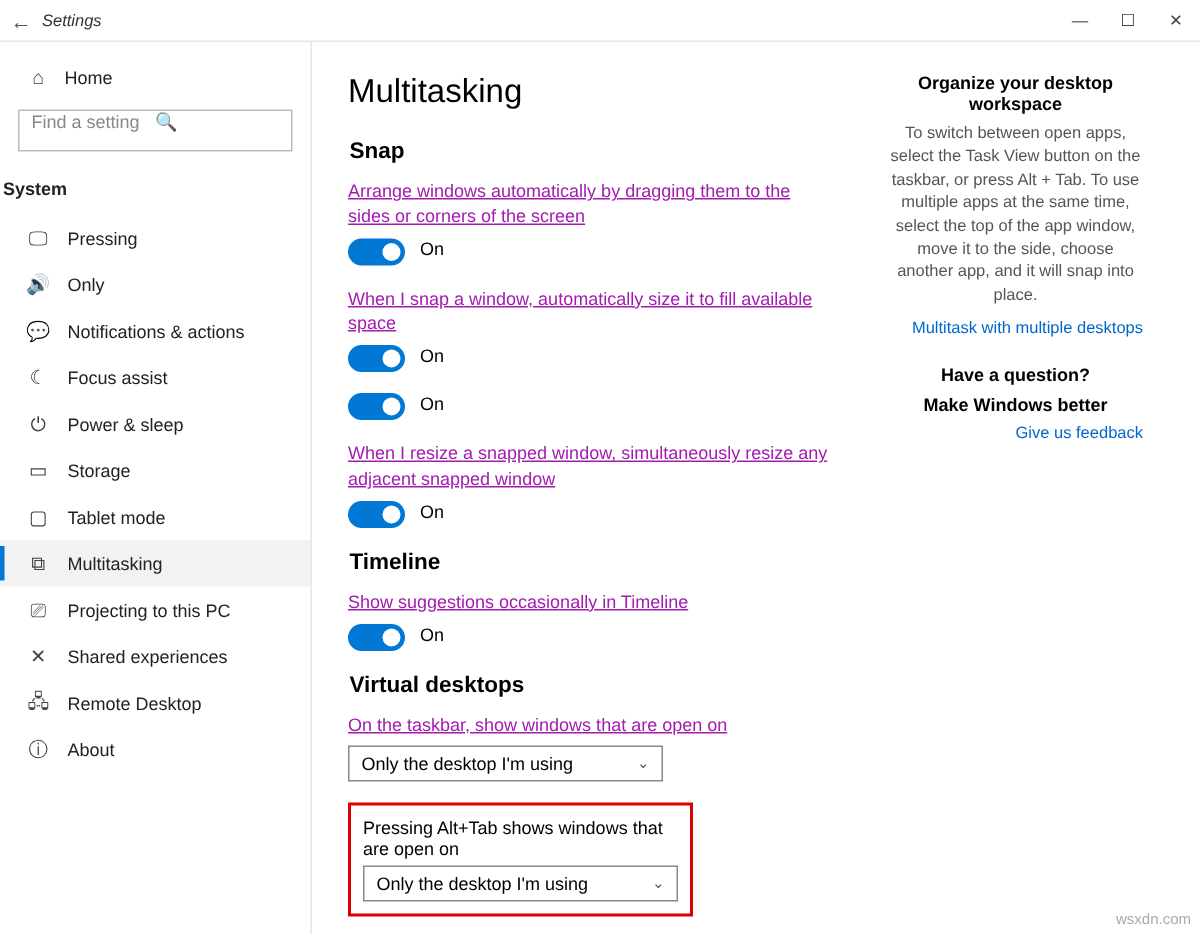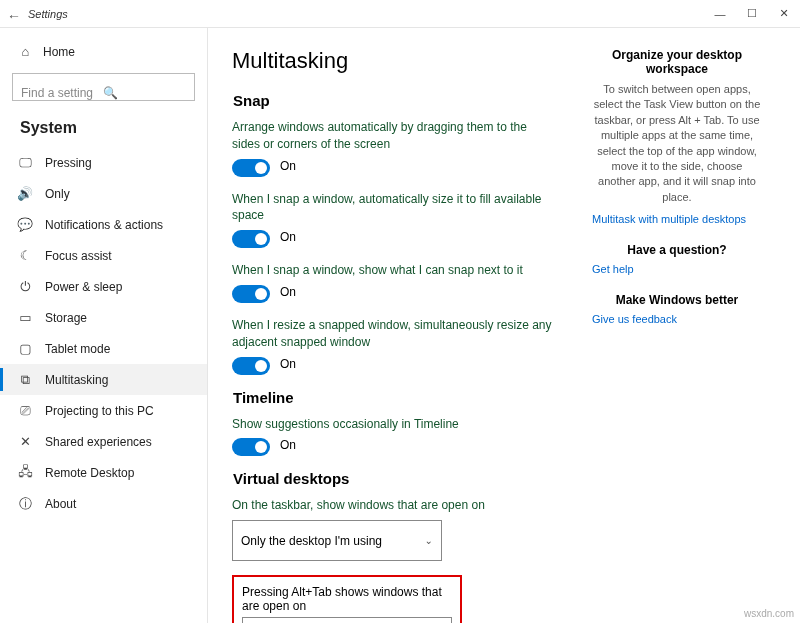--- a/index.html
+++ b/index.html
@@ -4,44 +4,44 @@
 <style>
 * { margin: 0; padding: 0; box-sizing: border-box; font-family: "Segoe UI", Tahoma, sans-serif; }
 body { width: 800px; height: 623px; background: #fff; overflow: hidden; font-size: 12px; color: #000; position: relative; }
 .titlebar { height: 28px; display: flex; align-items: center; border-bottom: 1px solid #e5e5e5; }
 .titlebar .back { width: 28px; text-align: center; font-size: 14px; color: #555; }
 .titlebar .title { flex: 1; font-size: 11px; color: #333; font-style: italic; }
 .titlebar .winbtn { width: 32px; height: 28px; display: flex; align-items: center; justify-content: center; font-size: 11px; color: #444; }
 .layout { display: flex; height: 595px; }
 .sidebar { width: 208px; border-right: 1px solid #e5e5e5; padding: 10px 0; }
 .home { display: flex; align-items: center; gap: 10px; padding: 6px 18px; font-size: 12px; color: #222; }
-.searchbox { margin: 8px 12px 14px; height: 28px; border: 1px solid #bbb; display: flex; align-items: flex-end; padding: 0 8px; color: #888; font-size: 12px; background: #fff; }
+.searchbox { margin: 8px 12px 14px; height: 28px; border: 1px solid #bbb; display: flex; align-items: flex-start; padding: 0 8px; color: #888; font-size: 12px; background: #fff; }
 .searchbox span { flex: 1; }
-.group-title { font-size: 16px; font-weight: 600; padding: 4px 20px 10px; color: #222; }
+.group-title { font-size: 12px; font-weight: 600; padding: 4px 2px 10px; color: #222; }
 .nav-item { display: flex; align-items: center; gap: 12px; padding: 8px 18px; font-size: 12px; color: #222; position: relative; }
 .nav-item.active::before { content: ""; position: absolute; left: 0; top: 4px; bottom: 4px; width: 3px; background: #0078d4; }
 .nav-item.active { background: #f2f2f2; }
 .nav-icon { width: 15px; height: 15px; display: inline-flex; align-items: center; justify-content: center; color: #444; font-size: 13px; }
 .main { flex: 1; padding: 20px 10px 20px 24px; display: flex; gap: 20px; overflow: auto; }
 .content { width: 340px; }
 h1 { font-size: 22px; font-weight: 400; margin-bottom: 18px; }
 h2 { font-size: 15px; font-weight: 600; margin: 14px 1px 10px; }
 .setting { margin-bottom: 14px; }
-.setting .label { font-size: 12px; line-height: 1.4; color: #14532d; margin-bottom: 6px; max-width: 320px; }
+.setting .label { font-size: 12px; line-height: 1.4; color: #a21caf; margin-bottom: 6px; max-width: 320px; text-decoration: underline; }
 .toggle-row { display: flex; align-items: flex-start; gap: 10px; }
 .toggle { width: 38px; height: 18px; border-radius: 10px; background: #0078d4; position: relative; }
 .toggle::after { content: ""; position: absolute; width: 12px; height: 12px; background: #fff; border-radius: 50%; top: 3px; right: 3px; }
 .toggle-label { font-size: 12px; }
-.dropdown { width: 210px; height: 41px; border: 1px solid #888; display: flex; align-items: center; padding: 0 8px; font-size: 12px; background: #fff; justify-content: space-between; margin-top: 4px; }
+.dropdown { width: 210px; height: 24px; border: 1px solid #888; display: flex; align-items: center; padding: 0 8px; font-size: 12px; background: #fff; justify-content: space-between; margin-top: 4px; }
 .dropdown .chev { font-size: 10px; color: #555; }
 .highlight { border: 2px solid #d00; padding: 8px; margin-top: 10px; width: 230px; }
 .rightpane { width: 170px; font-size: 11px; }
 .rightpane h3 { font-size: 12px; font-weight: 600; margin-bottom: 6px; text-align: center; }
 .rightpane p { color: #555; line-height: 1.4; margin-bottom: 8px; text-align: center; }
-.rightpane a { color: #0066cc; text-decoration: none; display: block; margin-bottom: 18px; }
+.rightpane a { color: #0066cc; text-decoration: none; display: block; margin-bottom: 18px; text-align: right; }
 .watermark { position: absolute; bottom: 4px; right: 6px; font-size: 10px; color: #aaa; }
 </style>
 </head>
 <body>
 
 <div class="titlebar">
   <div class="back">←</div>
   <div class="title">Settings</div>
   <div class="winbtn">—</div>
   <div class="winbtn">☐</div>
@@ -125,21 +125,20 @@
             </div>
           </div>
           <div class="setting">
             <div class="label">When I snap a window, automatically size it to fill available space</div>
             <div class="toggle-row">
               <div class="toggle"></div>
               <div class="toggle-label">On</div>
             </div>
           </div>
           <div class="setting">
-            <div class="label">When I snap a window, show what I can snap next to it</div>
             <div class="toggle-row">
               <div class="toggle"></div>
               <div class="toggle-label">On</div>
             </div>
           </div>
           <div class="setting">
             <div class="label">When I resize a snapped window, simultaneously resize any adjacent snapped window</div>
             <div class="toggle-row">
               <div class="toggle"></div>
               <div class="toggle-label">On</div>
@@ -176,21 +175,20 @@
         </div>
       </div>
     </div>
 
     <div class="rightpane">
       <h3>Organize your desktop workspace</h3>
       <p>To switch between open apps, select the Task View button on the taskbar, or press Alt + Tab. To use multiple apps at the same time, select the top of the app window, move it to the side, choose another app, and it will snap into place.</p>
       <a>Multitask with multiple desktops</a>
 
       <h3>Have a question?</h3>
-      <a>Get help</a>
 
       <h3>Make Windows better</h3>
       <a>Give us feedback</a>
     </div>
   </div>
 </div>
 
 <div class="watermark">wsxdn.com</div>
 
 </body></html>

